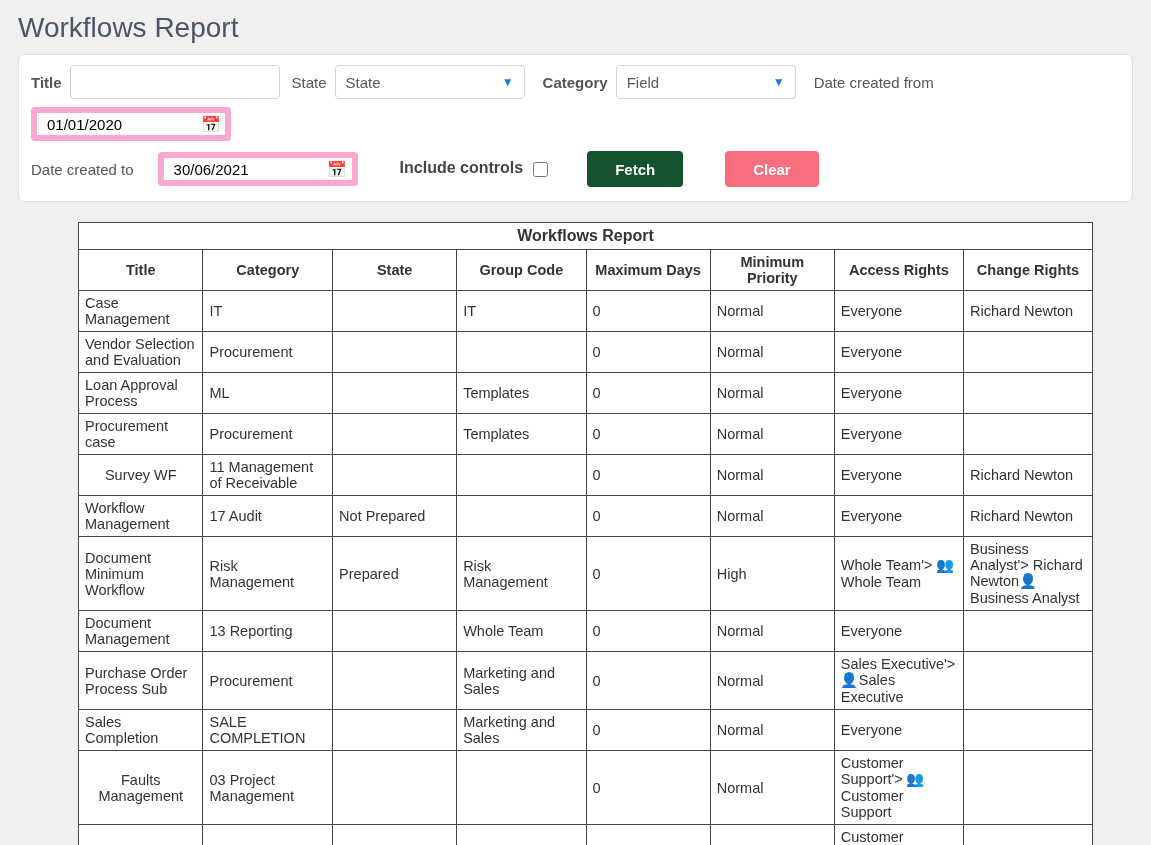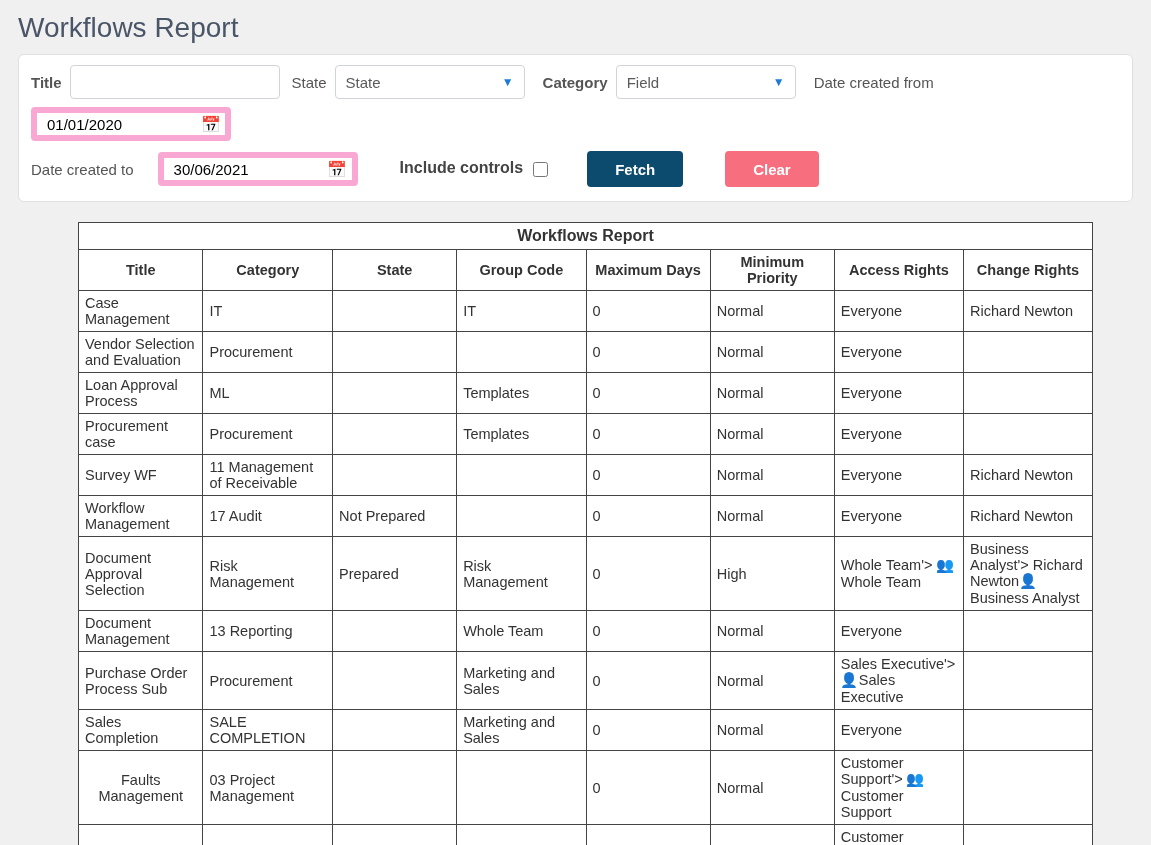--- a/index.html
+++ b/index.html
@@ -89,21 +89,21 @@
   .btn {
     border:none;
     border-radius:4px;
     height:36px;
     padding: 0 28px;
     font-size:15px;
     font-weight:600;
     color:#fff;
     cursor:pointer;
   }
-  .btn-fetch  { background:#0c4a6e; }
+  .btn-fetch  { background:#14532d; }
   .btn-clear  { background:#f76e7f; }
   .btn-export { background:#1fc28d; }
 
   .report-wrap {
     padding: 20px 40px 20px 60px;
   }
   table.report {
     border-collapse: collapse;
     width: 100%;
     background:#fff;
@@ -226,41 +226,41 @@
             <td style="width: 125px;">Procurement case</td>
             <td style="width: 130px;">Procurement</td>
             <td style="width: 125px;"></td>
             <td style="width: 130px;">Templates</td>
             <td style="width: 125px;">0</td>
             <td style="width: 125px;">Normal</td>
             <td style="width: 130px;">Everyone</td>
             <td style="width: 130px;"></td>
           </tr>
           <tr>
-            <td style="width: 125px;">Survey WF</td>
+            <td style="width: 125px; text-align: center;">Survey WF</td>
             <td style="width: 130px;">11 Management of Receivable</td>
             <td style="width: 125px;"></td>
             <td style="width: 130px;"></td>
             <td style="width: 125px;">0</td>
             <td style="width: 125px;">Normal</td>
             <td style="width: 130px;">Everyone</td>
             <td style="width: 130px;">Richard Newton</td>
           </tr>
           <tr>
             <td style="width: 125px;">Workflow Management</td>
             <td style="width: 130px;">17 Audit</td>
             <td style="width: 125px;">Not Prepared</td>
             <td style="width: 130px;"></td>
             <td style="width: 125px;">0</td>
             <td style="width: 125px;">Normal</td>
             <td style="width: 130px;">Everyone</td>
             <td style="width: 130px;">Richard Newton</td>
           </tr>
           <tr>
-            <td style="width: 125px;">Document Approval Selection</td>
+            <td style="width: 125px;">Document Minimum Workflow</td>
             <td style="width: 130px;">Risk Management</td>
             <td style="width: 125px;">Prepared</td>
             <td style="width: 130px;">Risk Management</td>
             <td style="width: 125px;">0</td>
             <td style="width: 125px;">High</td>
             <td style="width: 130px;">Whole Team'&gt; 👥 Whole Team</td>
             <td style="width: 130px;">Business Analyst'&gt; Richard Newton👤 Business Analyst</td>
           </tr>
           <tr>
             <td style="width: 125px;">Document Management</td>

